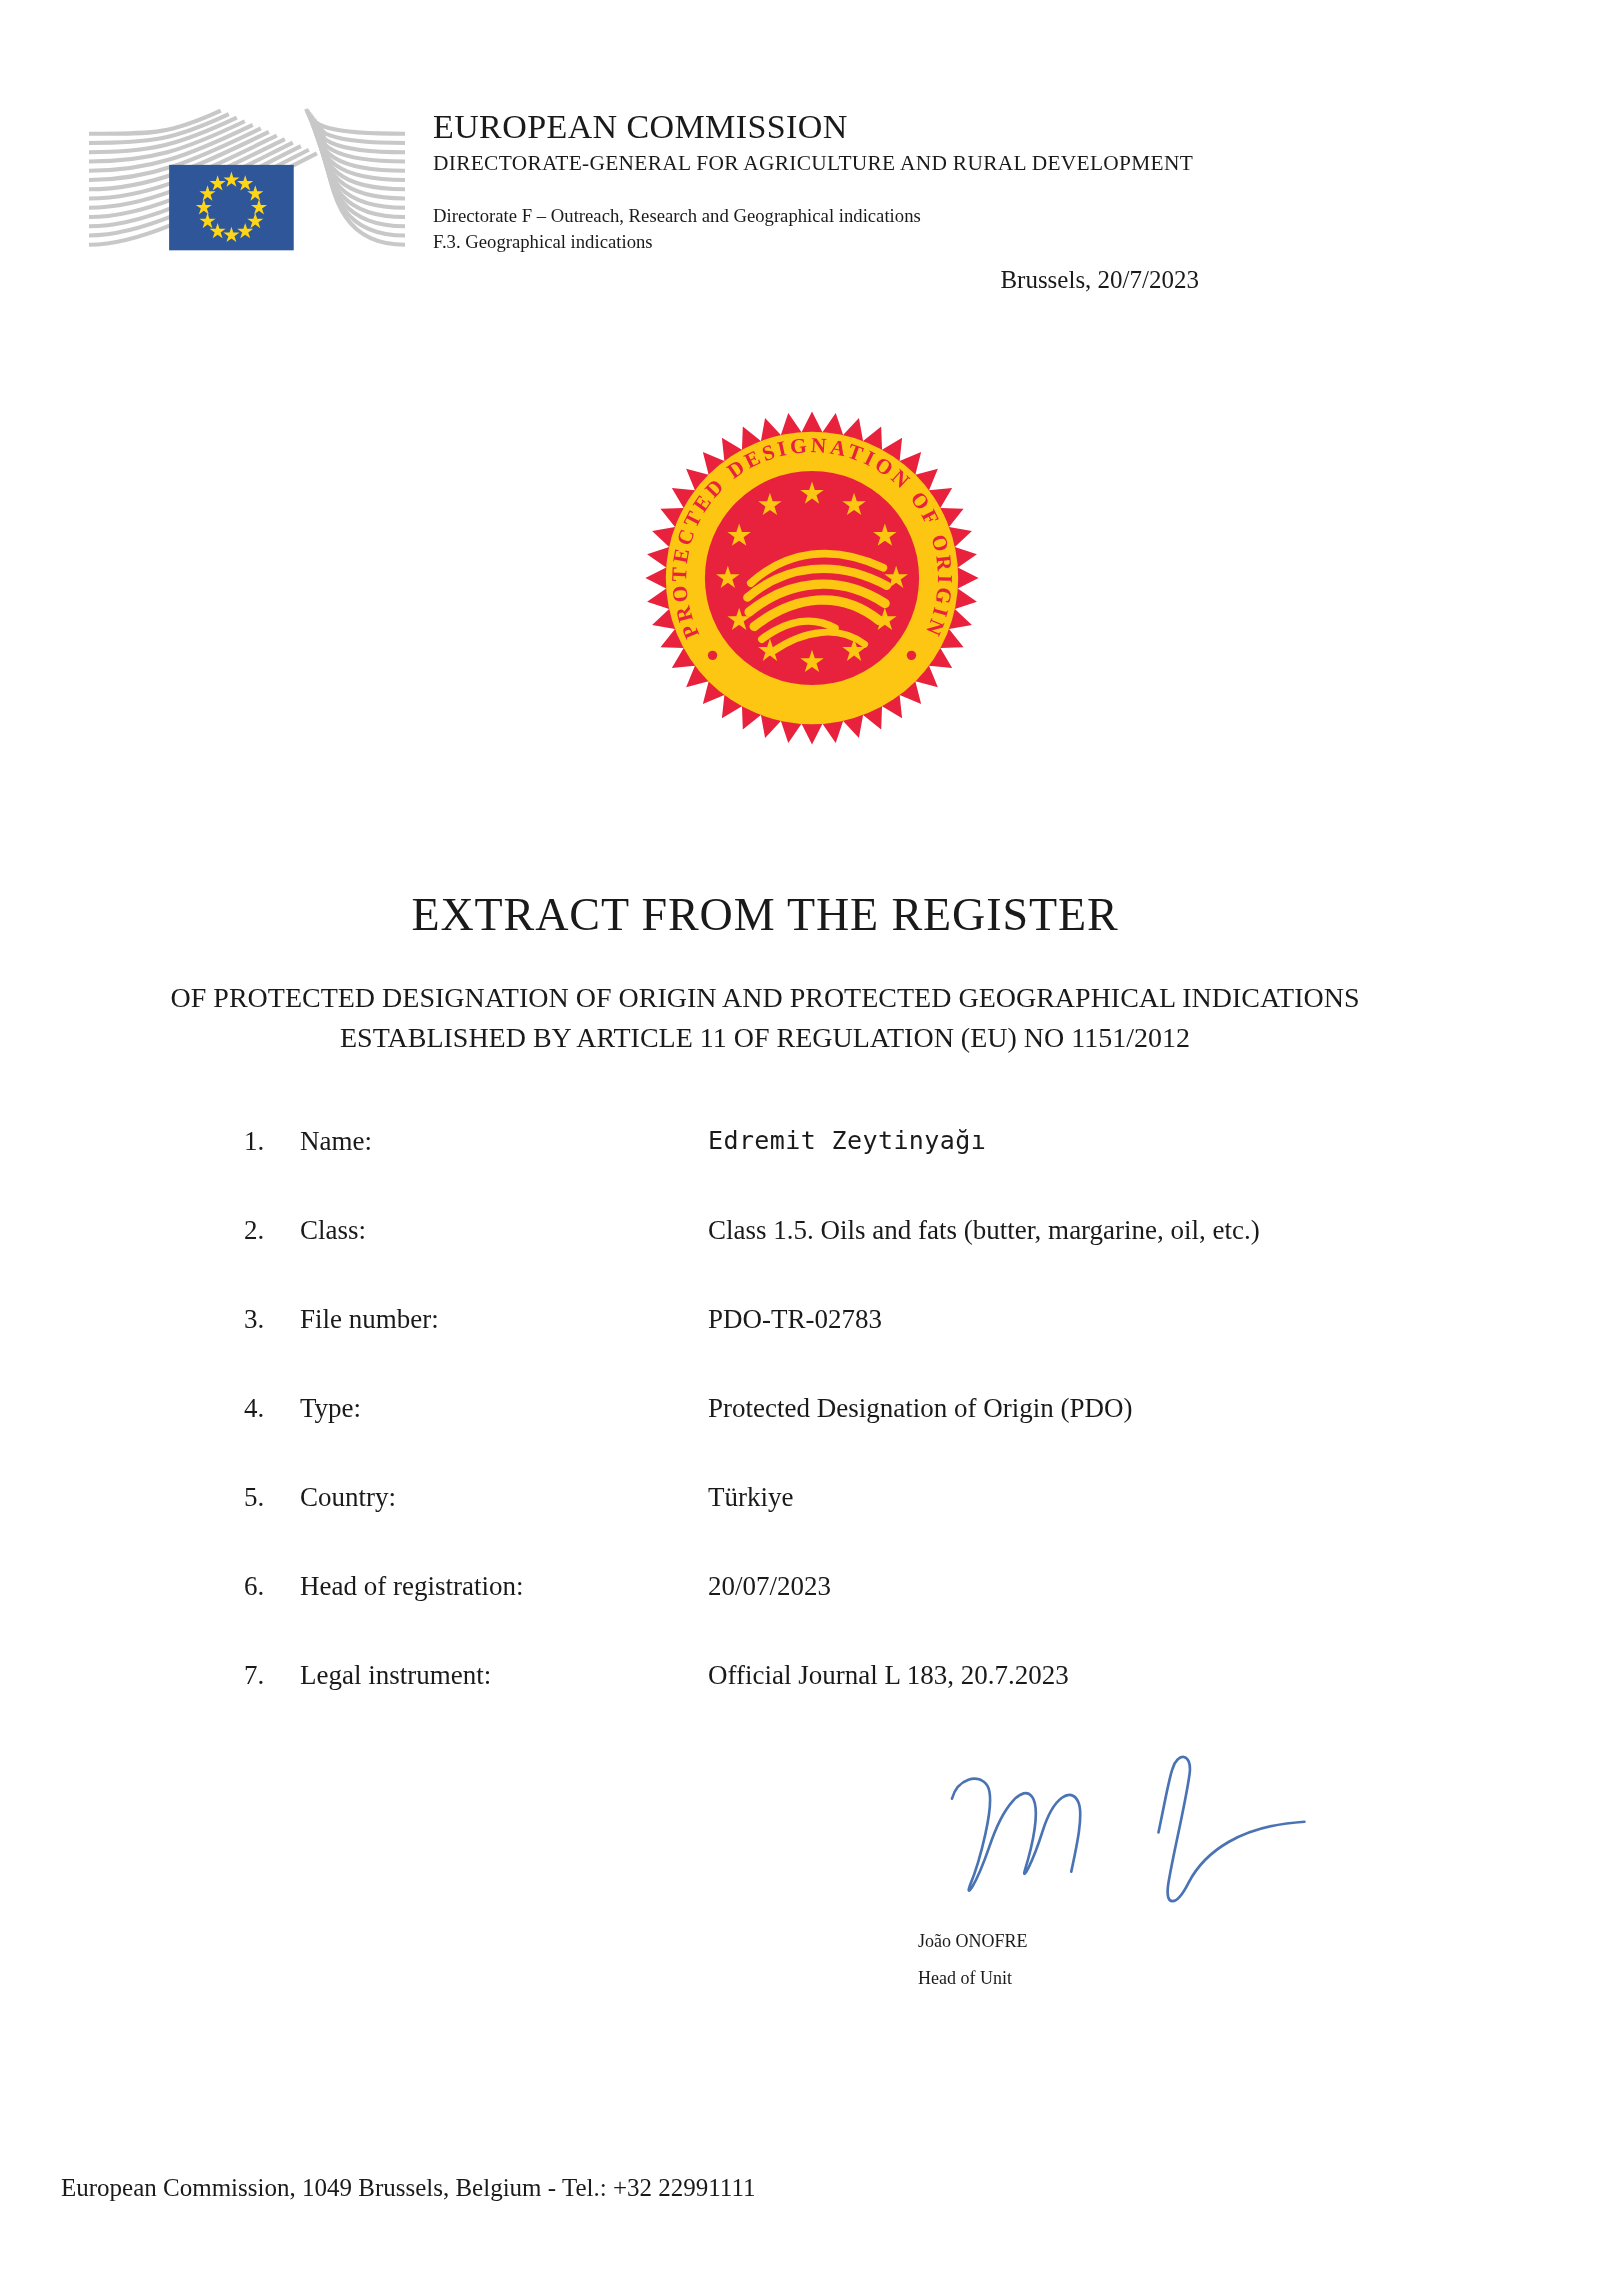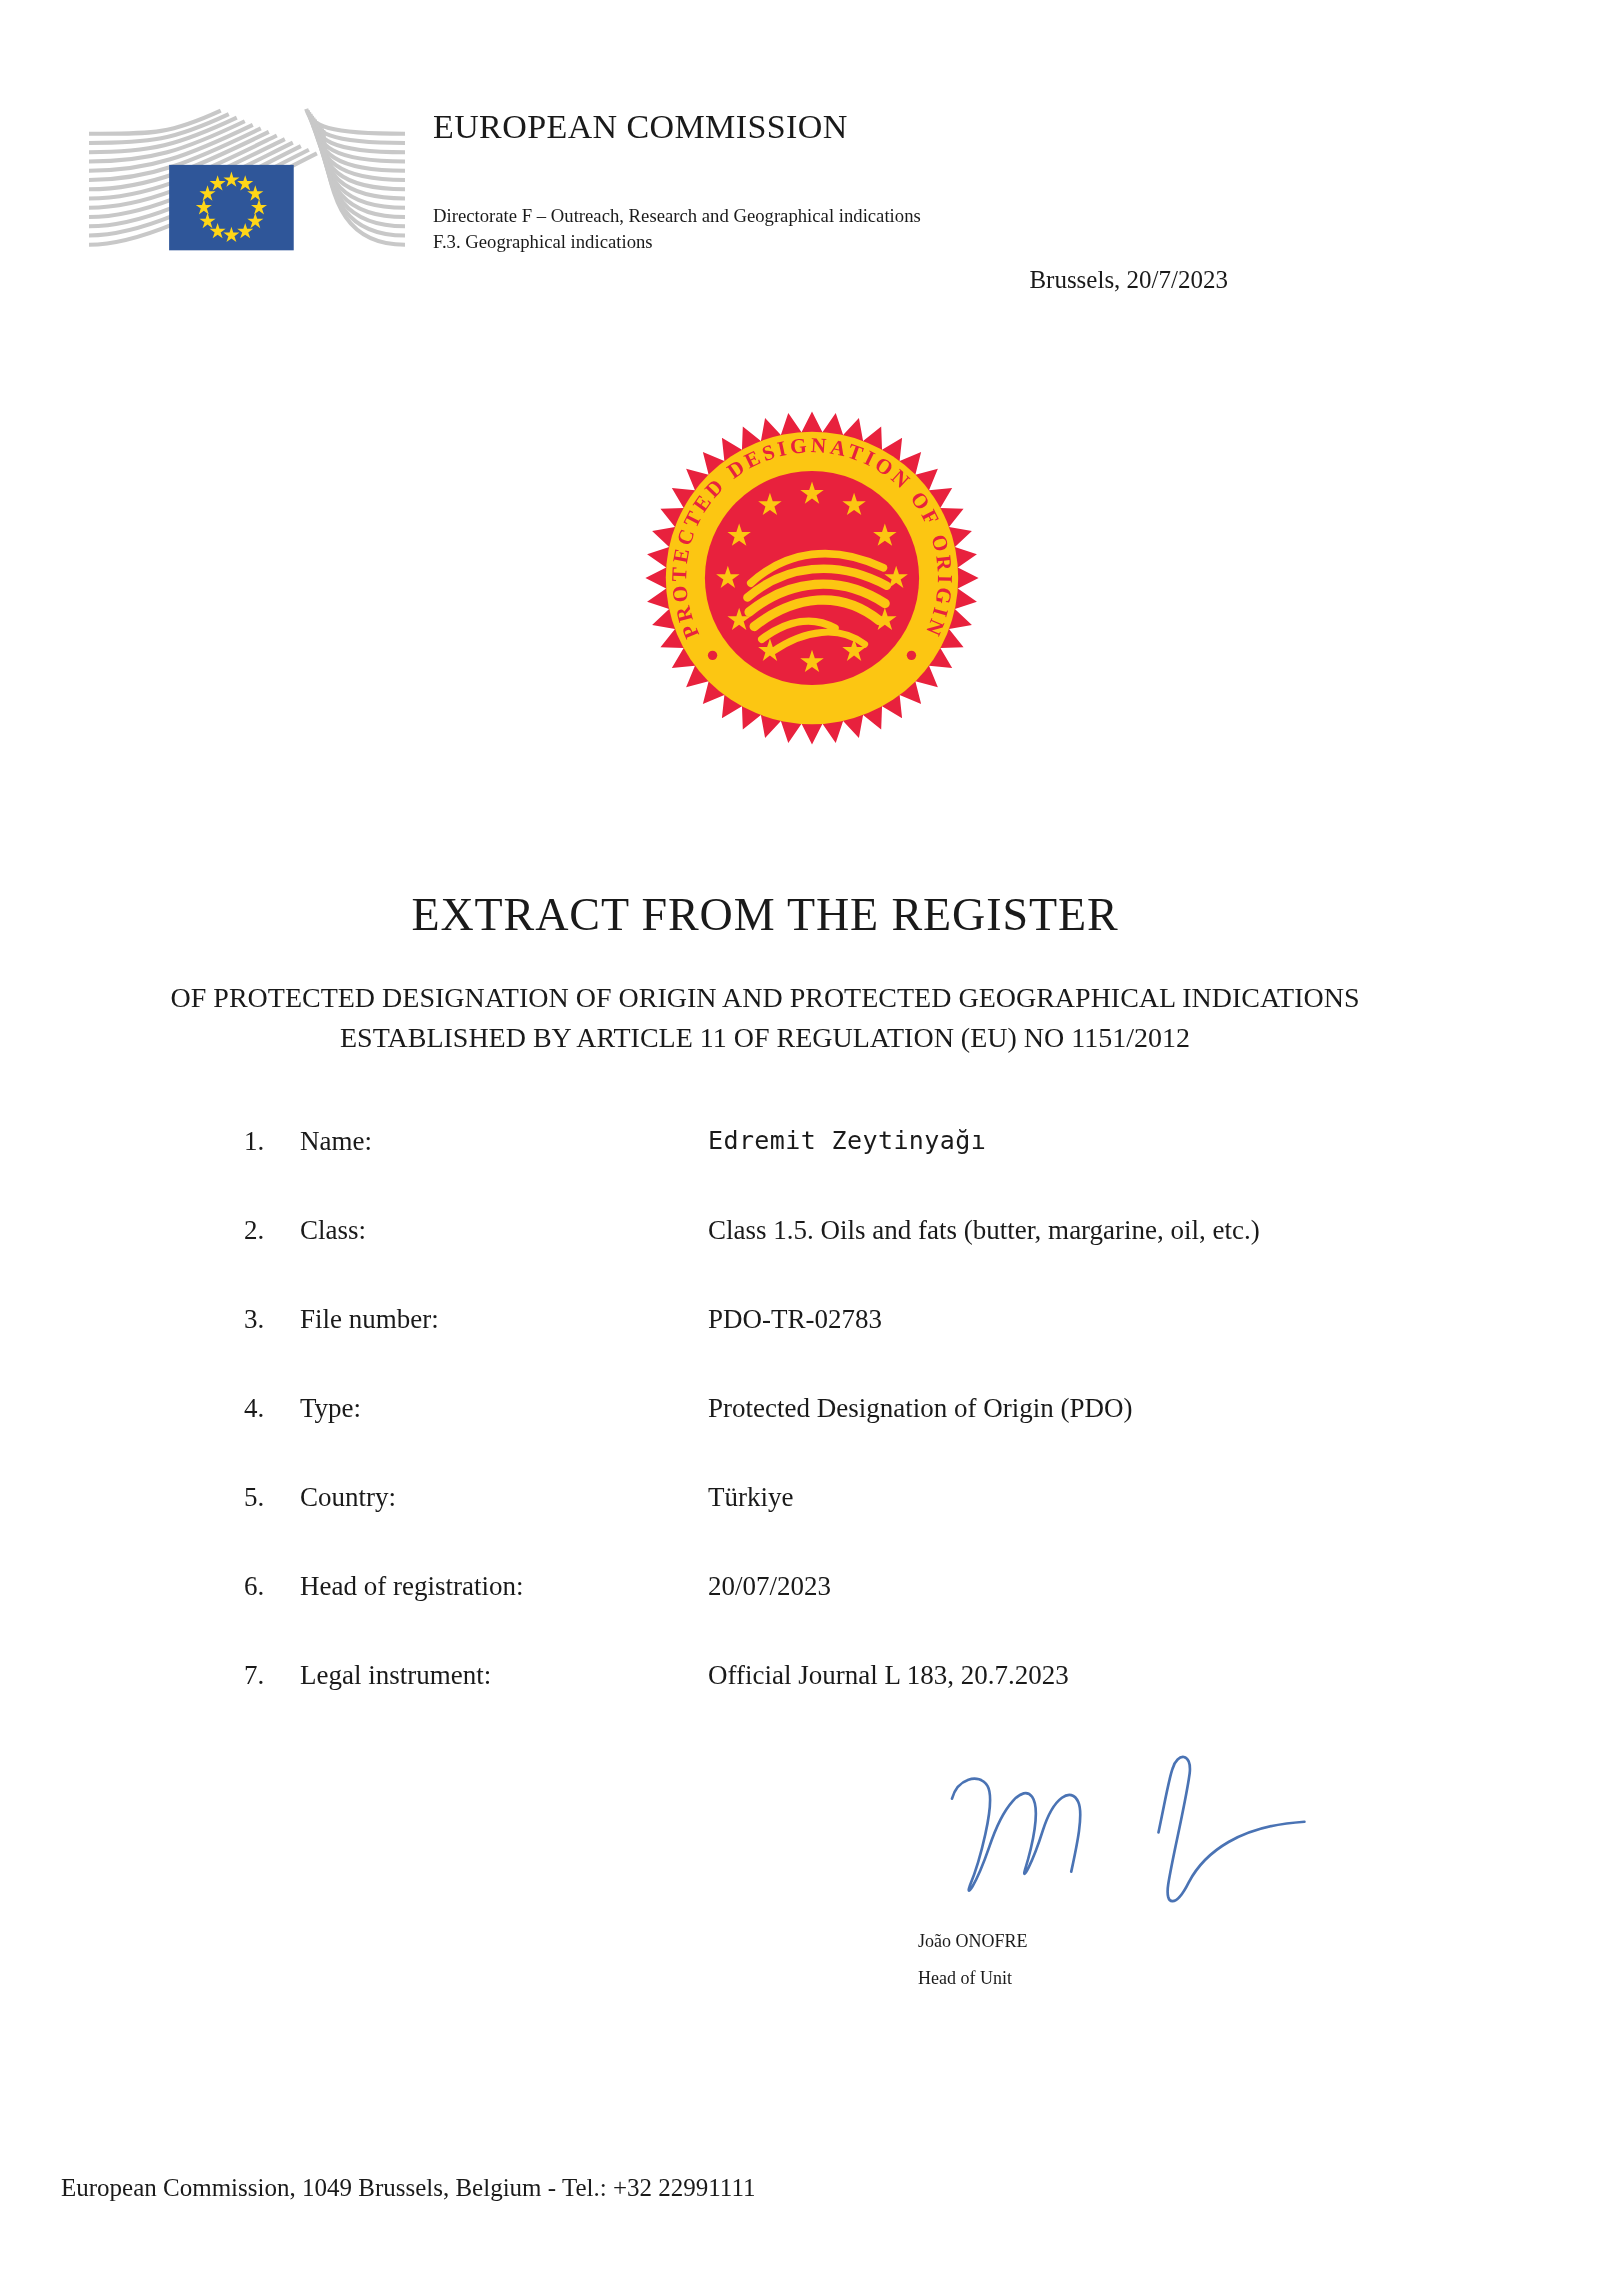--- a/index.html
+++ b/index.html
@@ -20,21 +20,21 @@
     font-family:"Liberation Serif", serif;
     color:var(--text);
     overflow:hidden;
   }
   
   .logo-svg{position:absolute;left:89px;top:105px;width:316px;height:150px;}
   .header-text{position:absolute;left:433px;top:107px;}
   .org{font-size:34px;line-height:1.15;letter-spacing:0.4px;}
   .dg{font-size:21.4px;line-height:1.2;margin-top:5.3px;letter-spacing:0.3px;}
   .dir-block{position:absolute;left:433px;top:203px;font-size:18.7px;line-height:1.38;}
-  .place-date{position:absolute;right:302px;top:266px;font-size:25px;}
+  .place-date{position:absolute;right:331px;top:266px;font-size:25px;}
   
   .seal-svg{position:absolute;left:642px;top:408px;width:340px;height:340px;}
   .seal-ring-text{
     font-family:"Liberation Serif", serif;
     font-weight:bold;
     font-size:25px;
     letter-spacing:4px;
     fill:var(--seal-red);
   }
   
@@ -102,20 +102,21 @@
       <polygon points="160.0,136.5 162.1,143.1 169.0,143.1 163.4,147.1 165.6,153.7 160.0,149.6 154.4,153.7 156.6,147.1 151.0,143.1 157.9,143.1" fill="var(--eu-yellow)"></polygon>
       <polygon points="144.5,132.3 146.6,138.9 153.5,138.9 147.9,143.0 150.1,149.5 144.5,145.4 138.9,149.5 141.1,143.0 135.5,138.9 142.4,138.9" fill="var(--eu-yellow)"></polygon>
       <polygon points="133.2,121.0 135.3,127.6 142.2,127.6 136.6,131.6 138.7,138.2 133.2,134.1 127.6,138.2 129.7,131.6 124.1,127.6 131.0,127.6" fill="var(--eu-yellow)"></polygon>
       <polygon points="129.0,105.5 131.1,112.1 138.0,112.1 132.4,116.1 134.6,122.7 129.0,118.6 123.4,122.7 125.6,116.1 120.0,112.1 126.9,112.1" fill="var(--eu-yellow)"></polygon>
       <polygon points="133.2,90.0 135.3,96.6 142.2,96.6 136.6,100.6 138.7,107.2 133.2,103.1 127.6,107.2 129.7,100.6 124.1,96.6 131.0,96.6" fill="var(--eu-yellow)"></polygon>
       <polygon points="144.5,78.7 146.6,85.2 153.5,85.2 147.9,89.3 150.1,95.8 144.5,91.8 138.9,95.8 141.1,89.3 135.5,85.2 142.4,85.2" fill="var(--eu-yellow)"></polygon>
     </svg>
 
   <div class="header-text">
     <div class="org">EUROPEAN COMMISSION</div>
+    <div class="dg">DIRECTORATE-GENERAL FOR AGRICULTURE AND RURAL DEVELOPMENT</div>
   </div>
   <div class="dir-block">
     <div>Directorate F – Outreach, Research and Geographical indications</div>
     <div>F.3. Geographical indications</div>
   </div>
   <div class="place-date">Brussels, 20/7/2023</div>
 
   <svg id="pdo-seal-svg" class="seal-svg" viewBox="0 0 400 400">
     <g id="seal-generated">
         <polygon points="396.0,200.0 371.6,212.3 394.0,227.9 368.1,236.6 388.1,255.2 361.2,260.1 378.3,281.4 351.0,282.4 364.9,306.0 337.7,303.1 348.1,328.4 321.6,321.6 328.4,348.1 303.1,337.7 306.0,364.9 282.4,351.0 281.4,378.3 260.1,361.2 255.2,388.1 236.6,368.1 227.9,394.0 212.3,371.6 200.0,396.0 187.7,371.6 172.1,394.0 163.4,368.1 144.8,388.1 139.9,361.2 118.6,378.3 117.6,351.0 94.0,364.9 96.9,337.7 71.6,348.1 78.4,321.6 51.9,328.4 62.3,303.1 35.1,306.0 49.0,282.4 21.7,281.4 38.8,260.1 11.9,255.2 31.9,236.6 6.0,227.9 28.4,212.3 4.0,200.0 28.4,187.7 6.0,172.1 31.9,163.4 11.9,144.8 38.8,139.9 21.7,118.6 49.0,117.6 35.1,94.0 62.3,96.9 51.9,71.6 78.4,78.4 71.6,51.9 96.9,62.3 94.0,35.1 117.6,49.0 118.6,21.7 139.9,38.8 144.8,11.9 163.4,31.9 172.1,6.0 187.7,28.4 200.0,4.0 212.3,28.4 227.9,6.0 236.6,31.9 255.2,11.9 260.1,38.8 281.4,21.7 282.4,49.0 306.0,35.1 303.1,62.3 328.4,51.9 321.6,78.4 348.1,71.6 337.7,96.9 364.9,94.0 351.0,117.6 378.3,118.6 361.2,139.9 388.1,144.8 368.1,163.4 394.0,172.1 371.6,187.7" fill="var(--seal-red)"></polygon>

